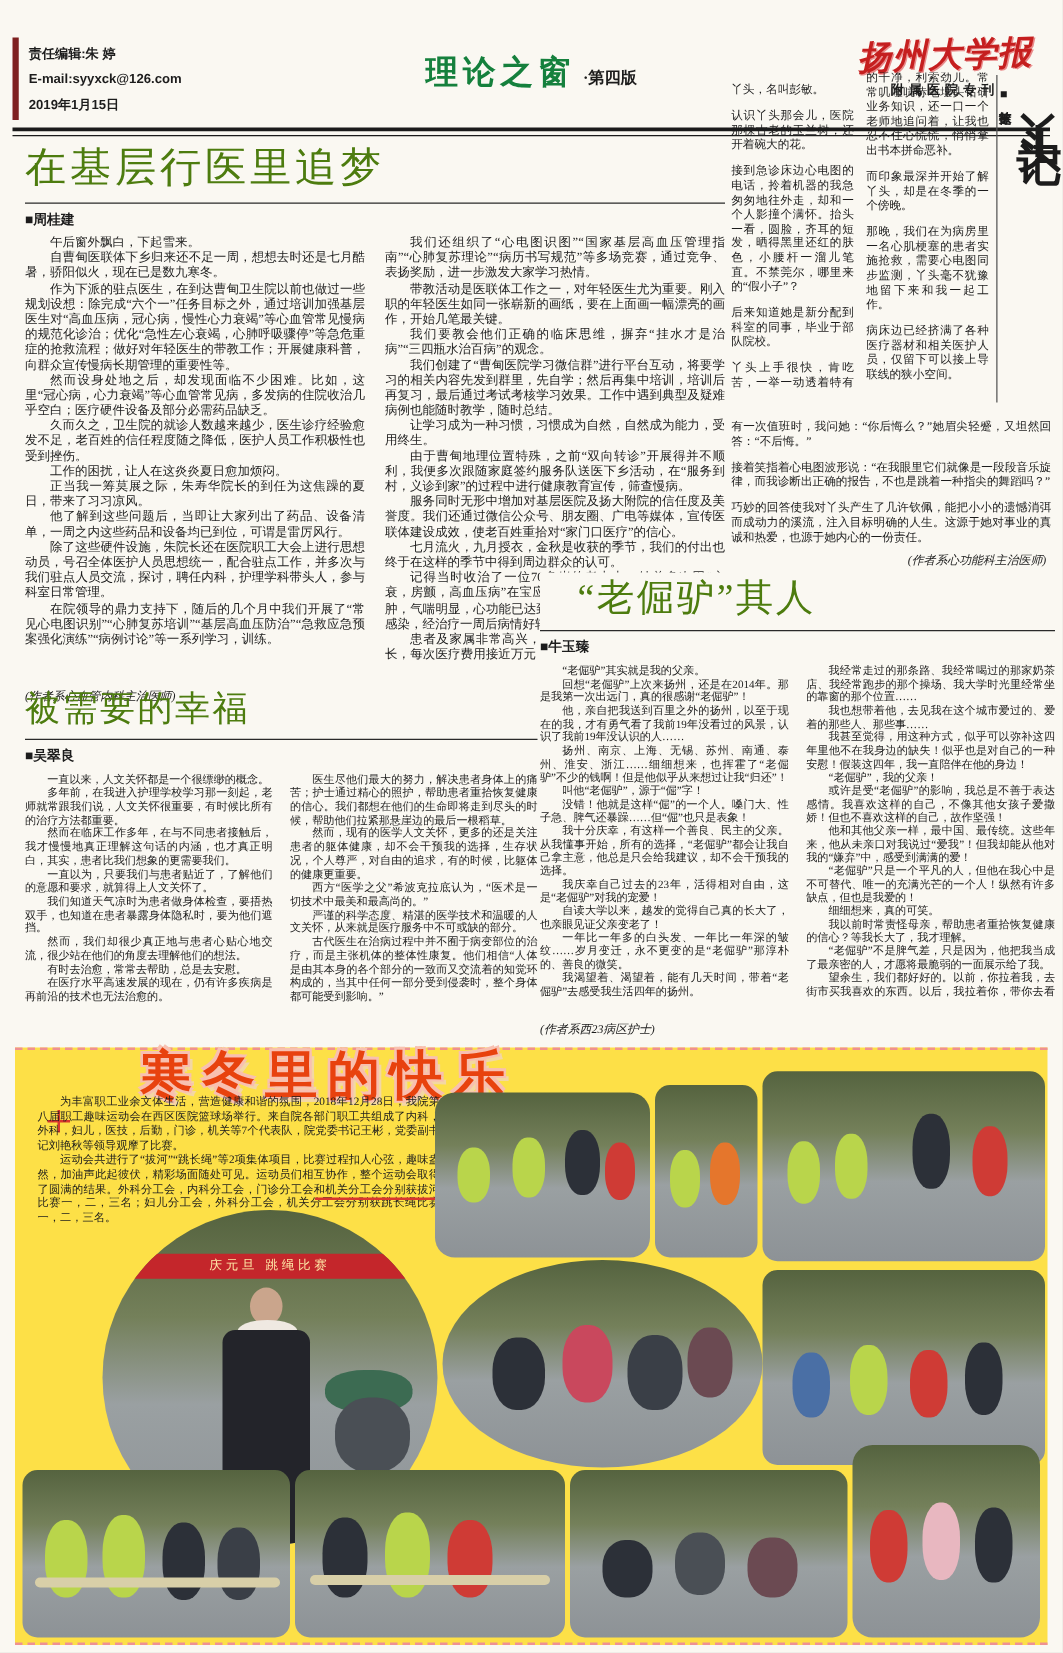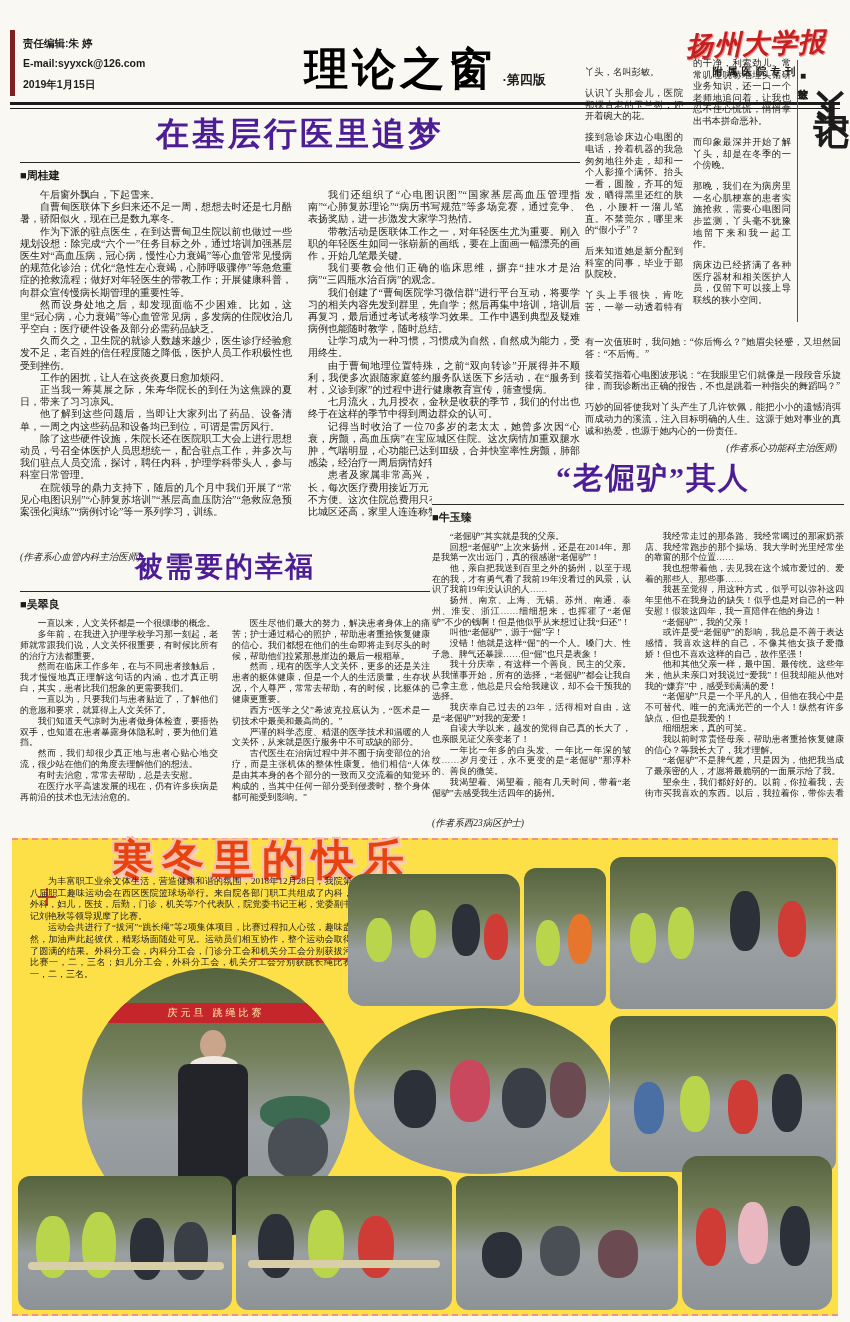--- a/index.html
+++ b/index.html
@@ -3,32 +3,32 @@
 <meta charset="utf-8">
 <style>
   html,body{margin:0;padding:0;background:#e8e6e0;}
   .page{position:relative;width:850px;height:1322px;margin:0 auto;background:#faf8f2;
         font-family:"Liberation Serif","DejaVu Serif",serif;color:#1c1c1c;overflow:hidden;}
   
   .mast-bar{position:absolute;left:10px;top:30px;width:5px;height:66px;background:#7e2020;}
   .mast-info{position:absolute;left:23px;top:33px;font-size:10.5px;font-weight:bold;line-height:1.95;
              font-family:"Liberation Sans","DejaVu Sans",sans-serif;}
   .mast-center{position:absolute;left:230px;top:40px;width:390px;text-align:center;}
-  .mast-center .big{font-family:"Liberation Sans","DejaVu Sans",sans-serif;font-size:44px;font-weight:900;
-                    letter-spacing:4px;color:#000000;}
+  .mast-center .big{font-family:"Liberation Sans","DejaVu Sans",sans-serif;font-size:26px;font-weight:900;
+                    letter-spacing:4px;color:#15803d;}
   .mast-center .ed{font-size:13px;font-weight:bold;margin-left:6px;}
   .mast-logo{position:absolute;right:14px;top:26px;width:160px;text-align:center;}
   .logo-script{font-size:27px;font-weight:900;font-style:italic;color:#c51f1f;letter-spacing:1px;
                transform:rotate(-2deg);display:inline-block;text-shadow:1px 1px 0 #e98b8b;}
   .logo-sub{font-size:10.5px;font-weight:bold;letter-spacing:4px;margin-top:3px;}
   .rule-thick{position:absolute;left:10px;right:10px;top:102px;border-top:3px solid #1b1b1b;}
   .rule-thin{position:absolute;left:10px;right:10px;top:108px;border-top:1px solid #1b1b1b;}
   
   .art{position:absolute;}
-  .art h1{margin:0;font-weight:700;color:#4c1d95;text-align:center;}
+  .art h1{margin:0;font-weight:400;color:#4d7c0f;}
   .t-rule{border:none;border-top:1.5px solid #2a2a2a;margin:5px 0 5px;}
   .byline{font-size:11px;font-weight:bold;margin:2px 0 6px;}
   .body-cols{column-gap:16px;text-align:justify;overflow:hidden;}
   .body-cols p, .body-flow p{margin:0;text-indent:2em;}
   .sig{font-style:italic;text-align:left;font-size:9.5px;text-indent:0 !important;padding-right:8px;}
   
   #art-dream{left:20px;top:112px;width:560px;height:436px;}
   #art-dream h1{font-size:33px;letter-spacing:3px;}
   #art-dream .body-cols{column-count:2;height:352px;font-size:10px;line-height:1.22;}
   
@@ -109,20 +109,21 @@
         <p>正当我一筹莫展之际，朱寿华院长的到任为这焦躁的夏日，带来了习习凉风。</p>
         <p>他了解到这些问题后，当即让大家列出了药品、设备清单，一周之内这些药品和设备均已到位，可谓是雷厉风行。</p>
         <p>除了这些硬件设施，朱院长还在医院职工大会上进行思想动员，号召全体医护人员思想统一，配合驻点工作，并多次与我们驻点人员交流，探讨，聘任内科，护理学科带头人，参与科室日常管理。</p>
         <p>在院领导的鼎力支持下，随后的几个月中我们开展了“常见心电图识别”“心肺复苏培训”“基层高血压防治”“急救应急预案强化演练”“病例讨论”等一系列学习，训练。</p>
         <p>我们还组织了“心电图识图”“国家基层高血压管理指南”“心肺复苏理论”“病历书写规范”等多场竞赛，通过竞争、表扬奖励，进一步激发大家学习热情。</p>
         <p>带教活动是医联体工作之一，对年轻医生尤为重要。刚入职的年轻医生如同一张崭新的画纸，要在上面画一幅漂亮的画作，开始几笔最关键。</p>
         <p>我们要教会他们正确的临床思维，摒弃“挂水才是治病”“三四瓶水治百病”的观念。</p>
         <p>我们创建了“曹甸医院学习微信群”进行平台互动，将要学习的相关内容先发到群里，先自学；然后再集中培训，培训后再复习，最后通过考试考核学习效果。工作中遇到典型及疑难病例也能随时教学，随时总结。</p>
         <p>让学习成为一种习惯，习惯成为自然，自然成为能力，受用终生。</p>
         <p>由于曹甸地理位置特殊，之前“双向转诊”开展得并不顺利，我便多次跟随家庭签约服务队送医下乡活动，在“服务到村，义诊到家”的过程中进行健康教育宣传，筛查慢病。</p>
+        <p>服务同时无形中增加对基层医院及扬大附院的信任度及美誉度。我们还通过微信公众号、朋友圈、广电等媒体，宣传医联体建设成效，使老百姓重拾对“家门口医疗”的信心。</p>
         <p>七月流火，九月授衣，金秋是收获的季节，我们的付出也终于在这样的季节中得到周边群众的认可。</p>
         <p>记得当时收治了一位70多岁的老太太，她曾多次因“心衰，房颤，高血压病”在宝应城区住院。这次病情加重双腿水肿，气喘明显，心功能已达到Ⅲ级，合并快室率性房颤，肺部感染，经治疗一周后病情好转出院。</p>
         <p>患者及家属非常高兴，以往在宝应城区住院，住院时间长，每次医疗费用接近万元，离家又远，子女照顾来回奔波亦不方便。这次住院总费用只有四千多，而且一级医院报销比例比城区还高，家里人连连称赞。</p>
       </div>
     <p class="sig">(作者系心血管内科主治医师)</p>
   </div>
 
   <div class="art" id="art-yatou">
     <div class="y-upper">
         <p>丫头，名叫彭敏。</p>
@@ -153,21 +154,21 @@
     <div class="body-cols">
         <p>一直以来，人文关怀都是一个很缥缈的概念。</p>
         <p>多年前，在我进入护理学校学习那一刻起，老师就常跟我们说，人文关怀很重要，有时候比所有的治疗方法都重要。</p>
         <p>然而在临床工作多年，在与不同患者接触后，我才慢慢地真正理解这句话的内涵，也才真正明白，其实，患者比我们想象的更需要我们。</p>
         <p>一直以为，只要我们与患者贴近了，了解他们的意愿和要求，就算得上人文关怀了。</p>
         <p>我们知道天气凉时为患者做身体检查，要捂热双手，也知道在患者暴露身体隐私时，要为他们遮挡。</p>
         <p>然而，我们却很少真正地与患者心贴心地交流，很少站在他们的角度去理解他们的想法。</p>
         <p>有时去治愈，常常去帮助，总是去安慰。</p>
         <p>在医疗水平高速发展的现在，仍有许多疾病是再前沿的技术也无法治愈的。</p>
         <p>医生尽他们最大的努力，解决患者身体上的痛苦；护士通过精心的照护，帮助患者重拾恢复健康的信心。我们都想在他们的生命即将走到尽头的时候，帮助他们拉紧那悬崖边的最后一根稻草。</p>
-        <p>然而，现有的医学人文关怀，更多的还是关注患者的躯体健康，但是一个人的生活质量，生存状况，个人尊严，常常去帮助，有的时候，比躯体的健康更重要。</p>
+        <p>然而，现有的医学人文关怀，更多的还是关注患者的躯体健康，却不会干预我的选择，生存状况，个人尊严，对自由的追求，有的时候，比躯体的健康更重要。</p>
         <p>西方“医学之父”希波克拉底认为，“医术是一切技术中最美和最高尚的。”</p>
         <p>严谨的科学态度、精湛的医学技术和温暖的人文关怀，从来就是医疗服务中不可或缺的部分。</p>
         <p>古代医生在治病过程中并不囿于病变部位的治疗，而是主张机体的整体性康复。他们相信“人体是由其本身的各个部分的一致而又交流着的知觉环构成的，当其中任何一部分受到侵袭时，整个身体都可能受到影响。”</p>
       </div>
     <p class="sig">(作者系西8病区护士长)</p>
   </div>
 
   <div class="art" id="art-donkey">
     <h1>“老倔驴”其人</h1>
     <hr class="t-rule">

